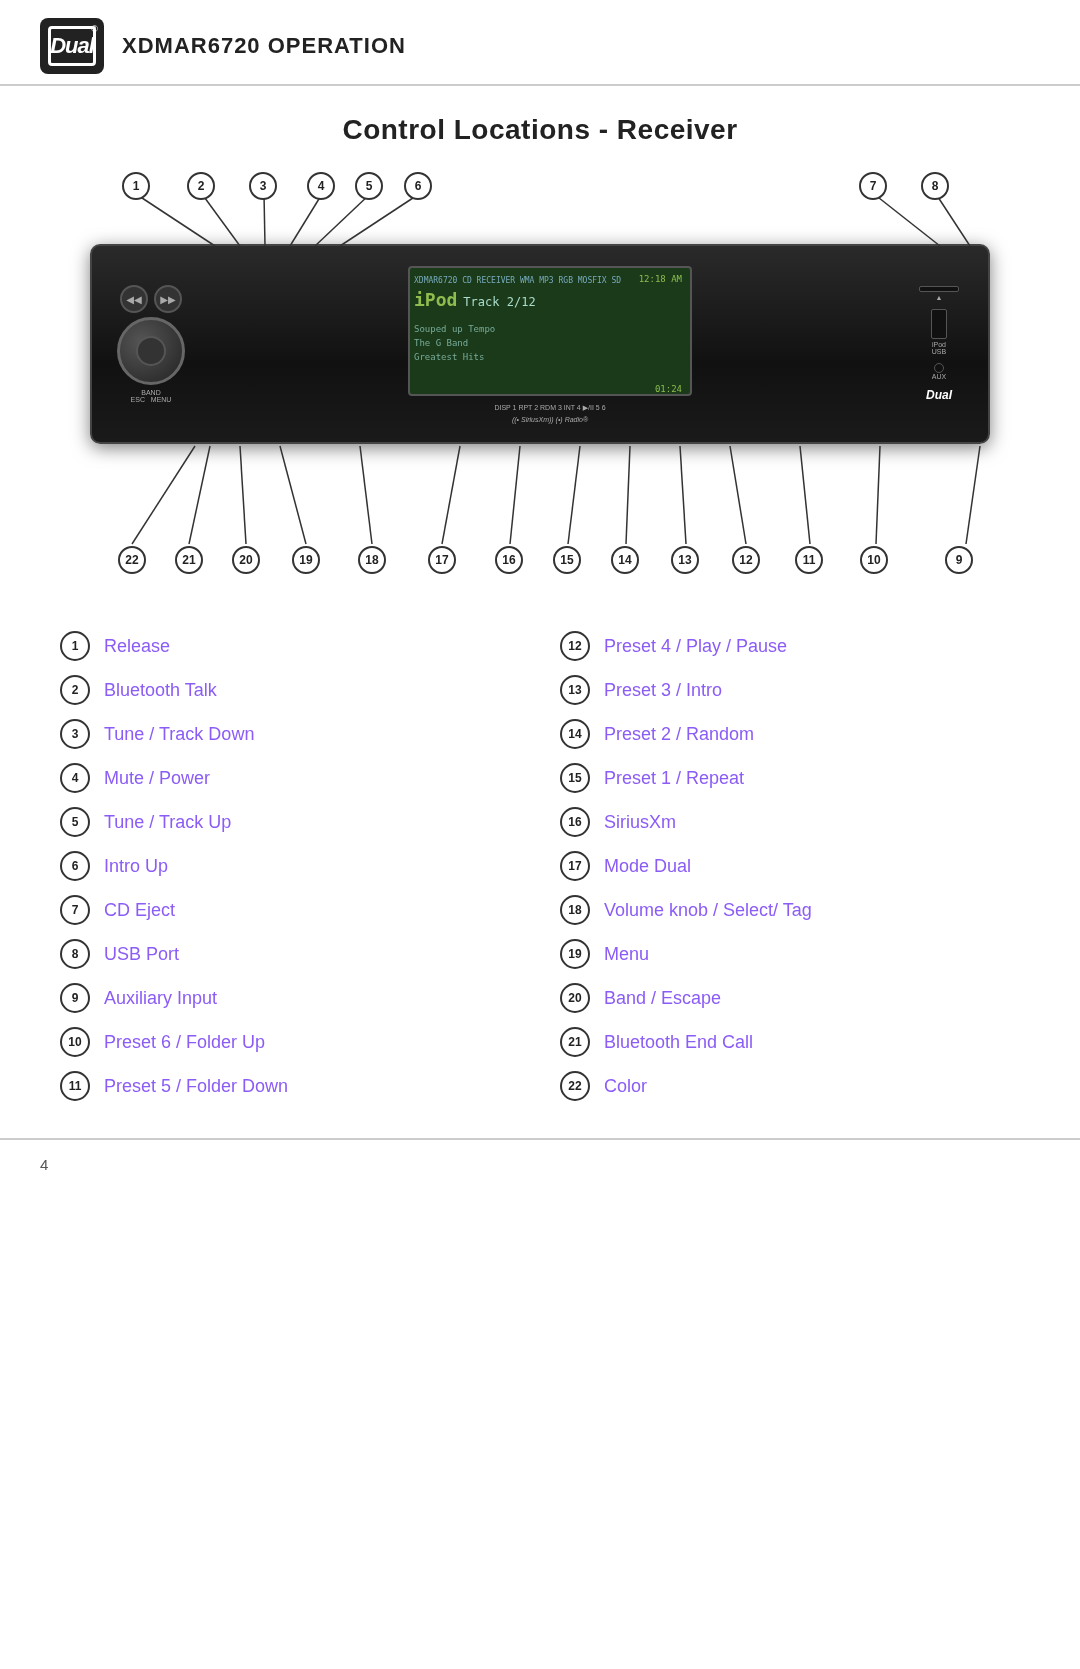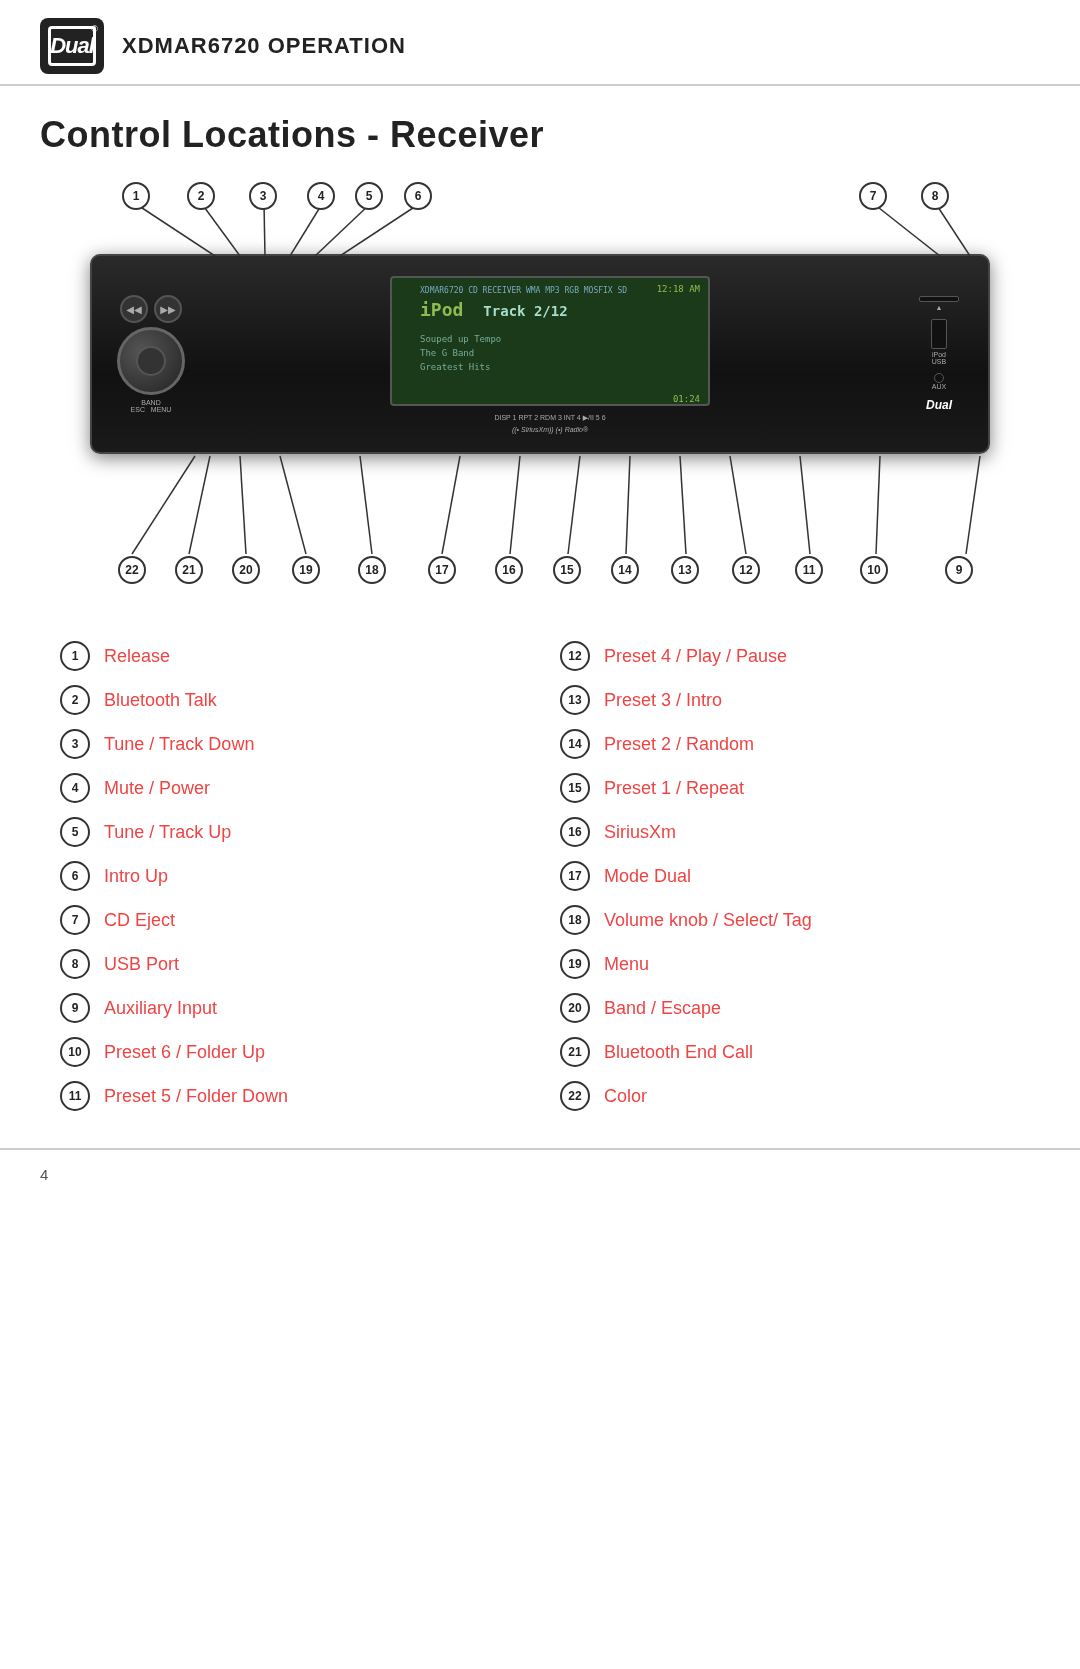--- a/index.html
+++ b/index.html
@@ -67,24 +67,24 @@
       color: #222;
       text-align: right;
     }
 
     
     .page-title-section {
       background: #fff;
       padding: 28px 40px 18px 40px;
     }
     .page-title {
-      font-size: 36px;
-      font-weight: bold;
-      color: #222;
-      text-align: left;
+      font-size: 28px;
+      font-weight: bold;
+      color: #222;
+      text-align: center;
       letter-spacing: 0.5px;
     }
 
     
     .device-section {
       padding: 0 40px 10px 40px;
       position: relative;
     }
 
     
@@ -146,46 +146,45 @@
       text-align: center;
     }
     .receiver-center {
       flex: 1;
       display: flex;
       flex-direction: column;
       align-items: center;
       justify-content: center;
     }
     .receiver-screen {
-      width: 320px;
+      width: 284px;
       height: 130px;
       background: #1a3a1a;
       border: 2px solid #555;
       border-radius: 4px;
-      padding: 8px 28px;
+      padding: 8px 4px;
       color: #8fbc4f;
       font-size: 11px;
       font-family: monospace;
       position: relative;
     }
     .screen-model {
       font-size: 8px;
       color: #7ab;
       margin-bottom: 4px;
     }
     .screen-ipod {
       font-size: 18px;
       color: #8fbc4f;
       font-weight: bold;
     }
     .screen-track {
-      font-size: 14px;
+      font-size: 12px;
       color: #adc;
-      margin-left: 20px;
-      font-weight: bold;
+      margin-left: 6px;
     }
     .screen-row {
       display: flex;
       align-items: baseline;
     }
     .screen-list {
       font-size: 9px;
       color: #7a9;
       margin-top: 12px;
       line-height: 14px;
@@ -279,21 +278,21 @@
       align-items: center;
       justify-content: center;
       font-size: 12px;
       font-weight: bold;
       color: #222;
       flex-shrink: 0;
       margin-right: 14px;
     }
     .control-label {
       font-size: 18px;
-      color: #ef4444;
+      color: #8b5cf6;
       font-weight: normal;
     }
 
     
     .footer {
       border-top: 2px solid #ccc;
       padding: 16px 40px;
       font-size: 15px;
       color: #555;
     }

